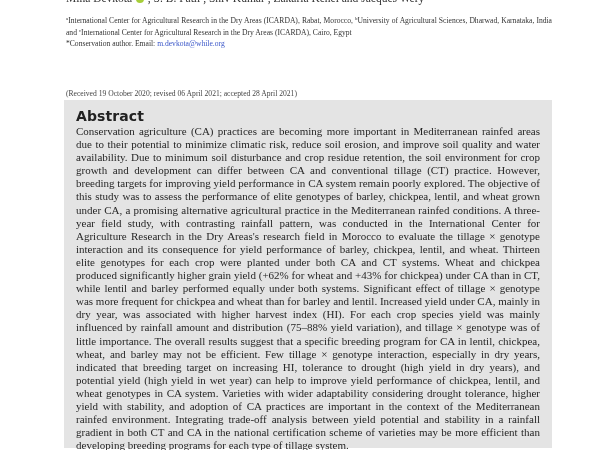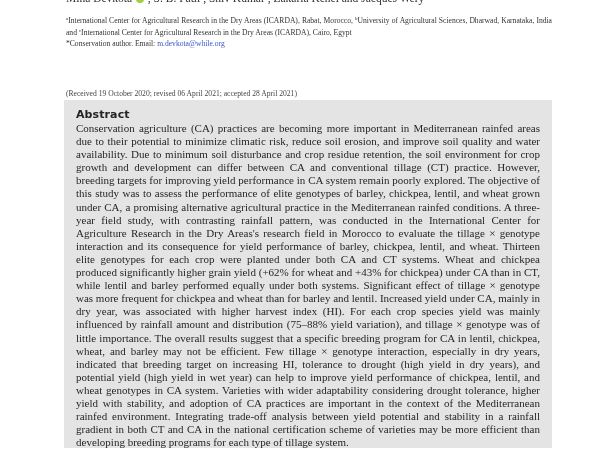--- a/index.html
+++ b/index.html
@@ -65,21 +65,21 @@
       top: 100px;
       width: 488px;
       height: 348px;
       background: #e4e4e4;
       box-sizing: border-box;
       padding: 8px 12px 0 12px;
     }
     .abstract-heading {
       font-family: "DejaVu Sans", "Liberation Sans", sans-serif;
       font-weight: bold;
-      font-size: 11px;
+      font-size: 14px;
       color: #222;
       margin: 0 0 1px 0;
       letter-spacing: 0.1px;
     }
     .abstract-text {
       font-size: 11px;
       line-height: 13.1px;
       text-align: justify;
       color: #262626;
       margin: 0;

